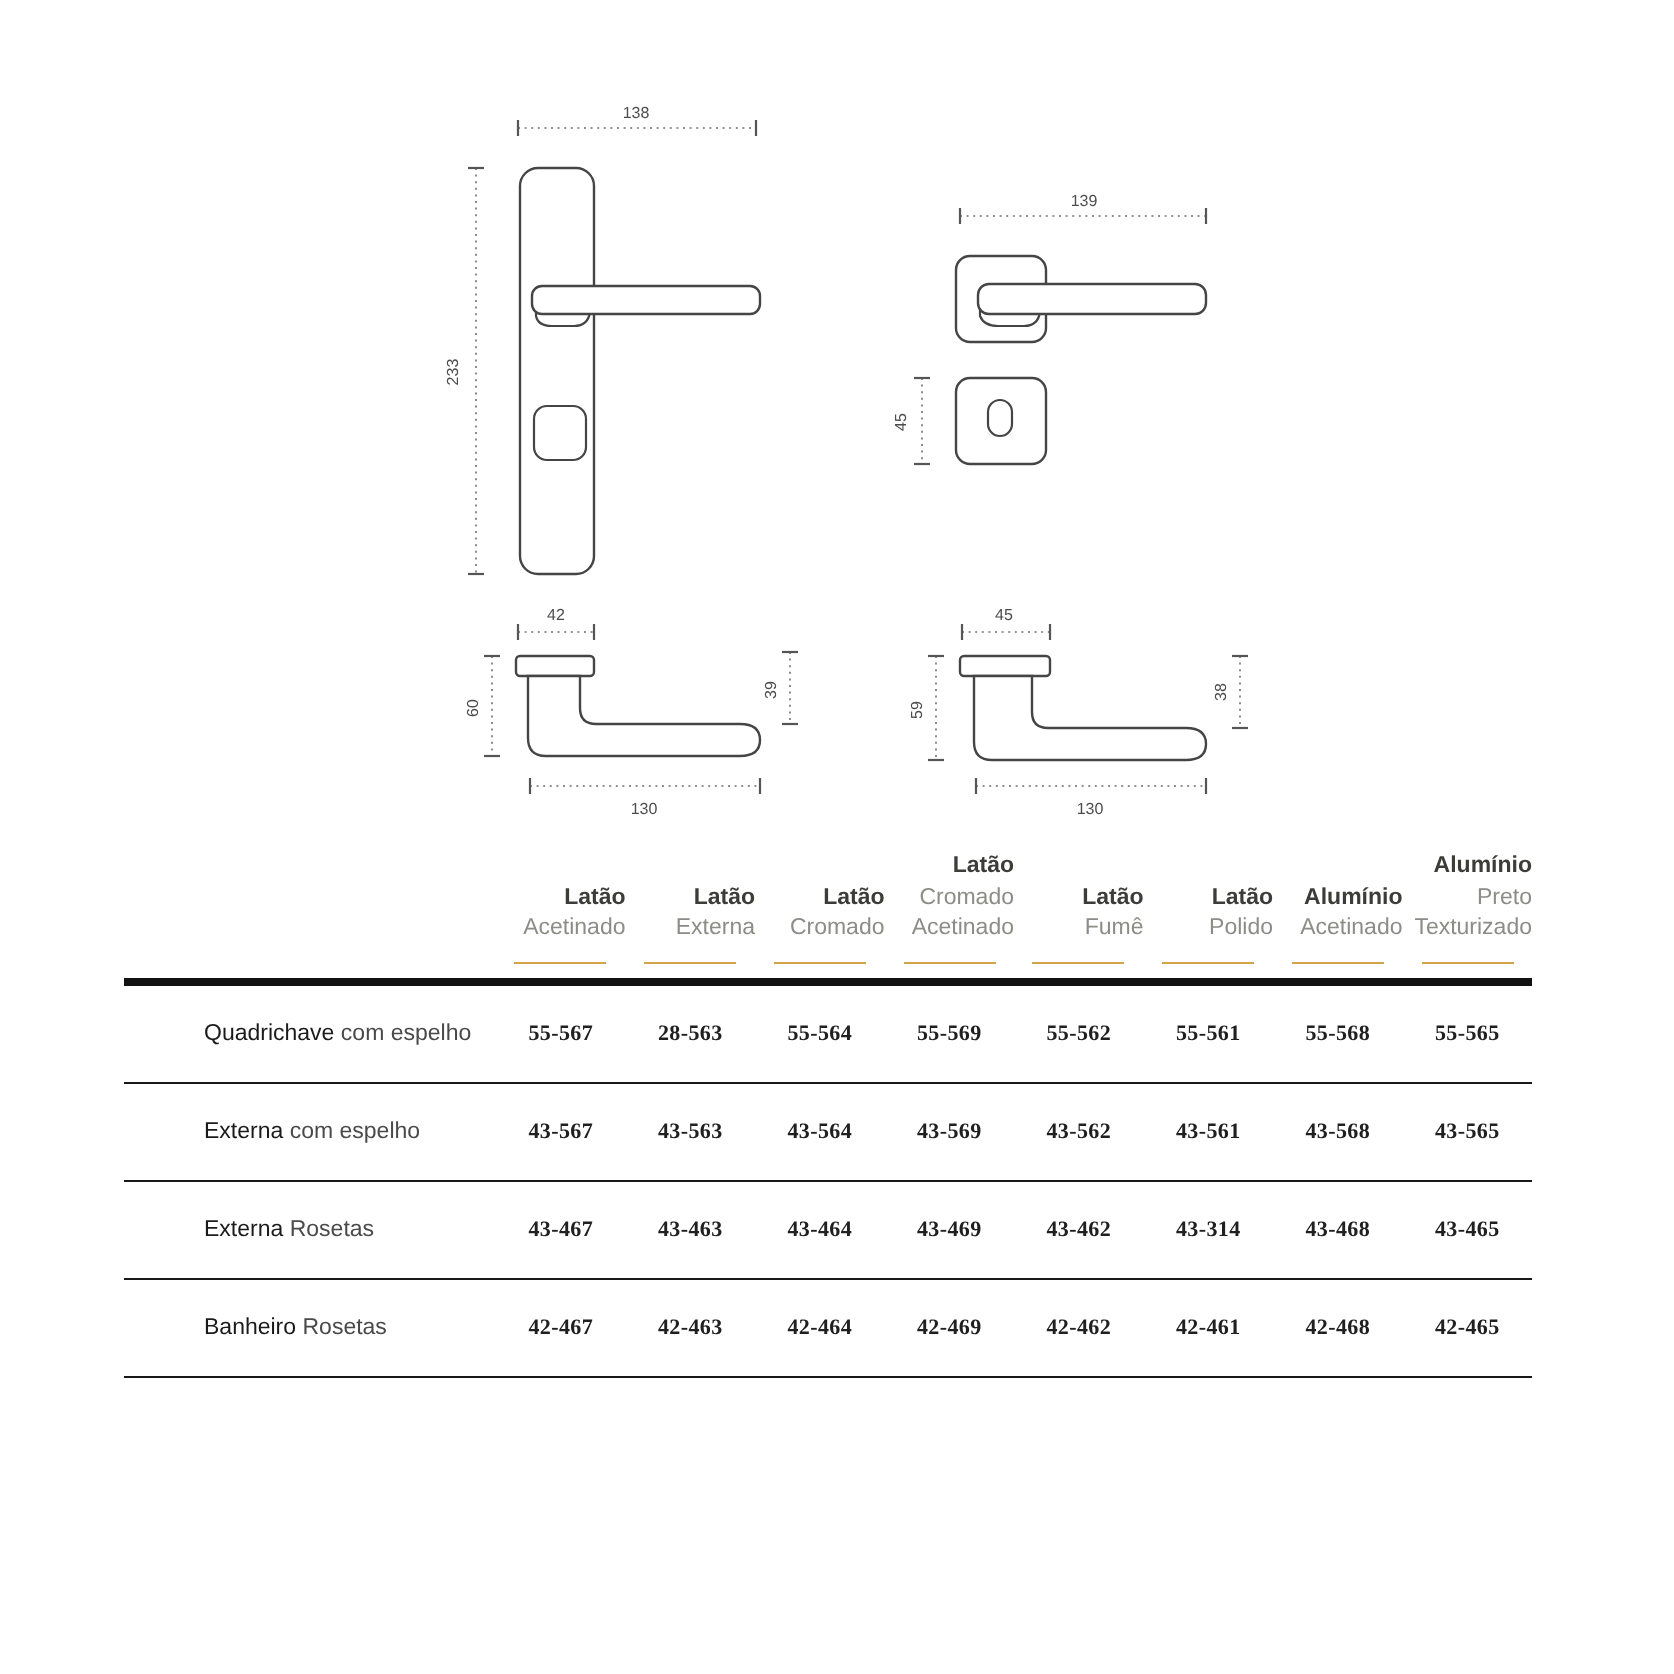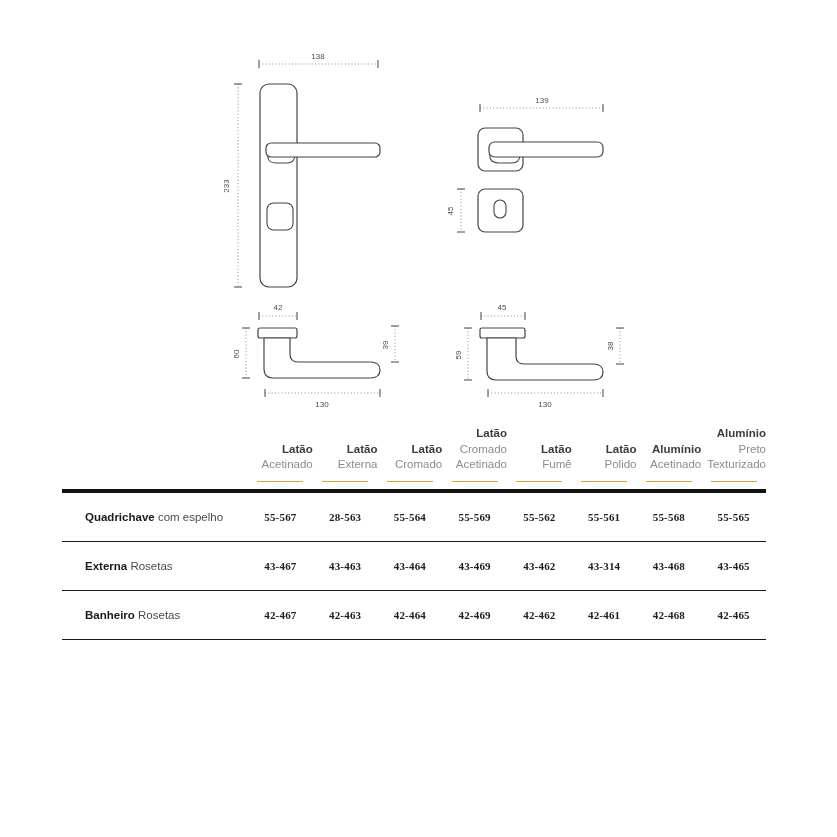--- a/index.html
+++ b/index.html
@@ -28,21 +28,21 @@
     grid-template-columns:186px repeat(8, 1fr);
     column-gap:0;
   }
   .thead-grid { align-items:end; padding-bottom:7px; border-bottom:4px solid #121212; }
   .th { text-align:center; font-size:11.5px; line-height:1.35; }
   .th .mat { font-weight:bold; color:#3c3c38;text-align:right; }
   .th .fin { color:#8d8d87;text-align:right; }
   .th .underline { width:46px; border-top:1.5px solid #d5a347; margin:8px auto 0; height:0; }
   .row-grid { height:49px; align-items:center; border-bottom:1.6px solid #181818; }
   .row-label { padding-left:23px; font-size:11.5px; color:#4a4a4a; white-space:nowrap; }
-  .row-label .nm { font-weight:bold; color:#1b1b1b; }
+  .row-label .nm { font-weight:normal; color:#1b1b1b;margin-left:17px; }
   .td.code { text-align:center; font-weight:bold; font-size:11px; color:#202020; letter-spacing:0.2px;font-family:Liberation Serif, serif; }
 </style>
 </head>
 <body>
 
 <div class="canvas">
 
   <svg class="drawing" style="left:215px; top:45px;" width="180" height="250" viewBox="215 45 180 250">
     <text class="dim" x="318" y="59">138</text>
     <line class="dim-dot" x1="259" y1="64" x2="378" y2="64"></line>
@@ -202,20 +202,33 @@
           <div class="td code">28-563</div>
           <div class="td code">55-564</div>
           <div class="td code">55-569</div>
           <div class="td code">55-562</div>
           <div class="td code">55-561</div>
           <div class="td code">55-568</div>
           <div class="td code">55-565</div>
         </div>
         <div class="row-grid">
       <div class="row-label">
+        <span class="nm">Externa</span><span> </span><span class="var">com espelho</span>
+      </div>
+    <div class="td code">43-567</div>
+          <div class="td code">43-563</div>
+          <div class="td code">43-564</div>
+          <div class="td code">43-569</div>
+          <div class="td code">43-562</div>
+          <div class="td code">43-561</div>
+          <div class="td code">43-568</div>
+          <div class="td code">43-565</div>
+        </div>
+        <div class="row-grid">
+      <div class="row-label">
         <span class="nm">Externa</span><span> </span><span class="var">Rosetas</span>
       </div>
     <div class="td code">43-467</div>
           <div class="td code">43-463</div>
           <div class="td code">43-464</div>
           <div class="td code">43-469</div>
           <div class="td code">43-462</div>
           <div class="td code">43-314</div>
           <div class="td code">43-468</div>
           <div class="td code">43-465</div>

